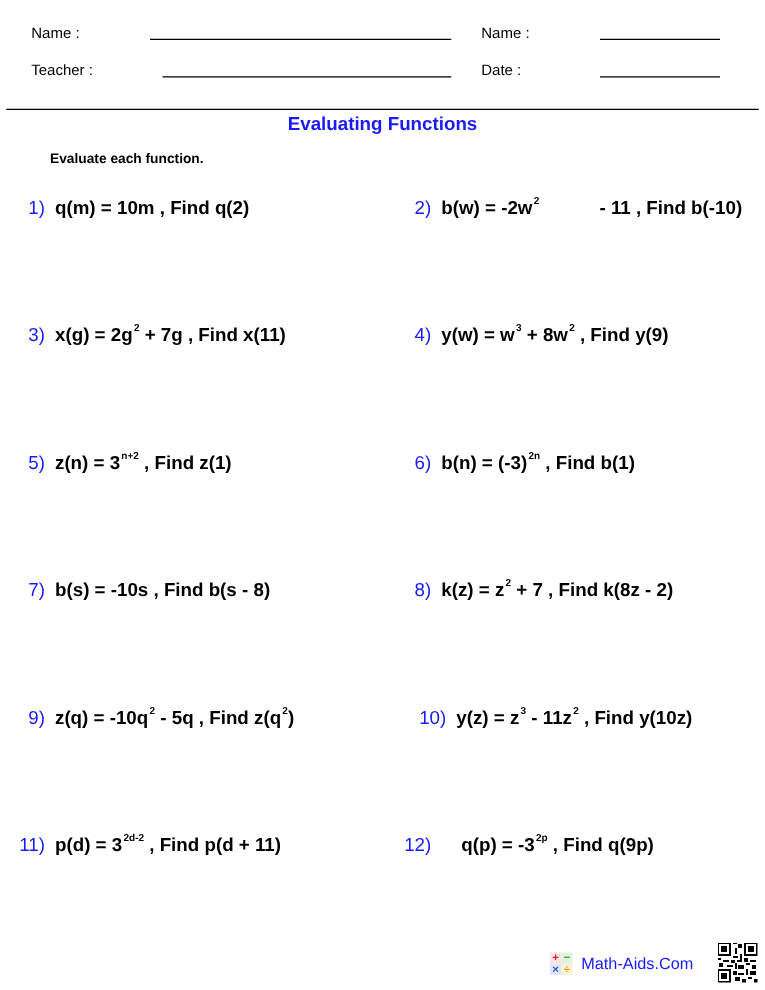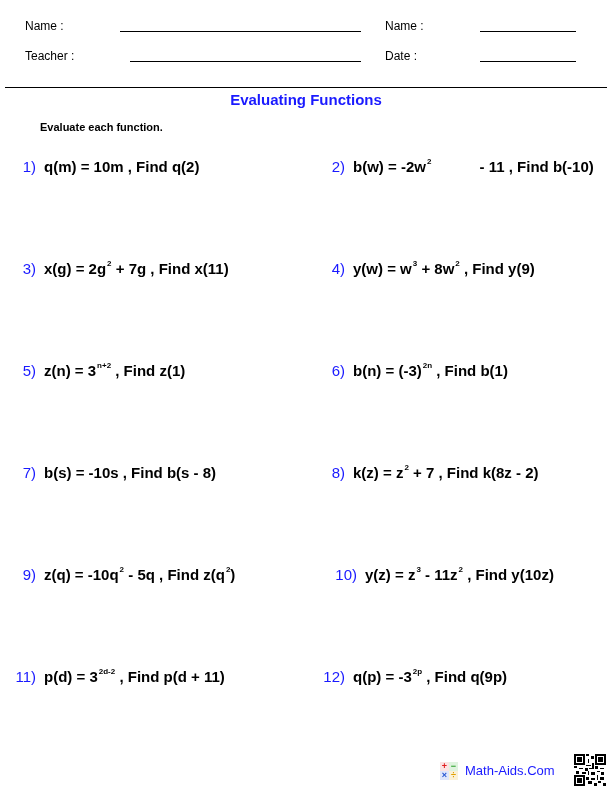--- a/index.html
+++ b/index.html
@@ -130,21 +130,21 @@
 <div class="problem" style="left:318px; top:158px;"><span class="pnum right">2)</span><span class="expr"><span style="white-space: pre;">b(w) = -2w</span><sup>2</sup><span style="white-space: pre; margin-left: 44px;"> - 11 , Find b(-10)</span></span></div>
 <div class="problem" style="left:6px; top:260px;"><span class="pnum left">3)</span><span class="expr"><span style="white-space: pre; margin-top: 29px;">x(g) = 2g</span><sup>2</sup><span style="white-space: pre; text-align: right;"> + 7g , Find x(11)</span></span></div>
 <div class="problem" style="left:318px; top:260px;"><span class="pnum right">4)</span><span class="expr"><span style="white-space: pre;">y(w) = w</span><sup>3</sup><span style="white-space: pre;"> + 8w</span><sup>2</sup><span style="white-space: pre;"> , Find y(9)</span></span></div>
 <div class="problem" style="left:6px; top:362px;"><span class="pnum left">5)</span><span class="expr"><span style="white-space: pre;">z(n) = 3</span><sup>n+2</sup><span style="white-space: pre;"> , Find z(1)</span></span></div>
 <div class="problem" style="left:318px; top:362px;"><span class="pnum right">6)</span><span class="expr"><span style="white-space: pre;">b(n) = (-3)</span><sup>2n</sup><span style="white-space: pre;"> , Find b(1)</span></span></div>
 <div class="problem" style="left:6px; top:464px;"><span class="pnum left">7)</span><span class="expr"><span style="white-space: pre;">b(s) = -10s , Find b(s - 8)</span></span></div>
 <div class="problem" style="left:318px; top:464px;"><span class="pnum right">8)</span><span class="expr"><span style="white-space: pre;">k(z) = z</span><sup>2</sup><span style="white-space: pre;"> + 7 , Find k(8z - 2)</span></span></div>
 <div class="problem" style="left:6px; top:566px;"><span class="pnum left">9)</span><span class="expr"><span style="white-space: pre;">z(q) = -10q</span><sup>2</sup><span style="white-space: pre;"> - 5q , Find z(q</span><sup>2</sup><span style="white-space: pre;">)</span></span></div>
 <div class="problem" style="left:318px; top:566px;margin-left:12px;"><span class="pnum right">10)</span><span class="expr"><span style="white-space: pre;">y(z) = z</span><sup>3</sup><span style="white-space: pre;"> - 11z</span><sup>2</sup><span style="white-space: pre;"> , Find y(10z)</span></span></div>
 <div class="problem" style="left:6px; top:668px;"><span class="pnum left">11)</span><span class="expr"><span style="white-space: pre;">p(d) = 3</span><sup>2d-2</sup><span style="white-space: pre;"> , Find p(d + 11)</span></span></div>
-<div class="problem" style="left:318px; top:668px;"><span class="pnum right">12)</span><span class="expr"><span style="white-space: pre;">q(p) = -3</span><sup>2p</sup><span style="white-space: pre;"> , Find q(9p)</span></span></div>
+<div class="problem" style="left:318px; top:668px;"><span class="pnum right">12)</span><span class="expr"><span style="white-space: pre; margin-left: 16px;">q(p) = -3</span><sup>2p</sup><span style="white-space: pre;"> , Find q(9p)</span></span></div>
 
 <div class="footer-logo">
   <span style="background:#fbe3e3;color:#e02020;">+</span>
   <span style="background:#dff3df;color:#2aa02a;">−</span>
   <span style="background:#dfe6fb;color:#2050d0;">×</span>
   <span style="background:#fbf1d6;color:#e0a000;">÷</span>
 </div>
 <div class="footer-text">Math-Aids.Com</div>
 
 <svg class="qr" viewBox="0 0 21 21" shape-rendering="crispEdges">

